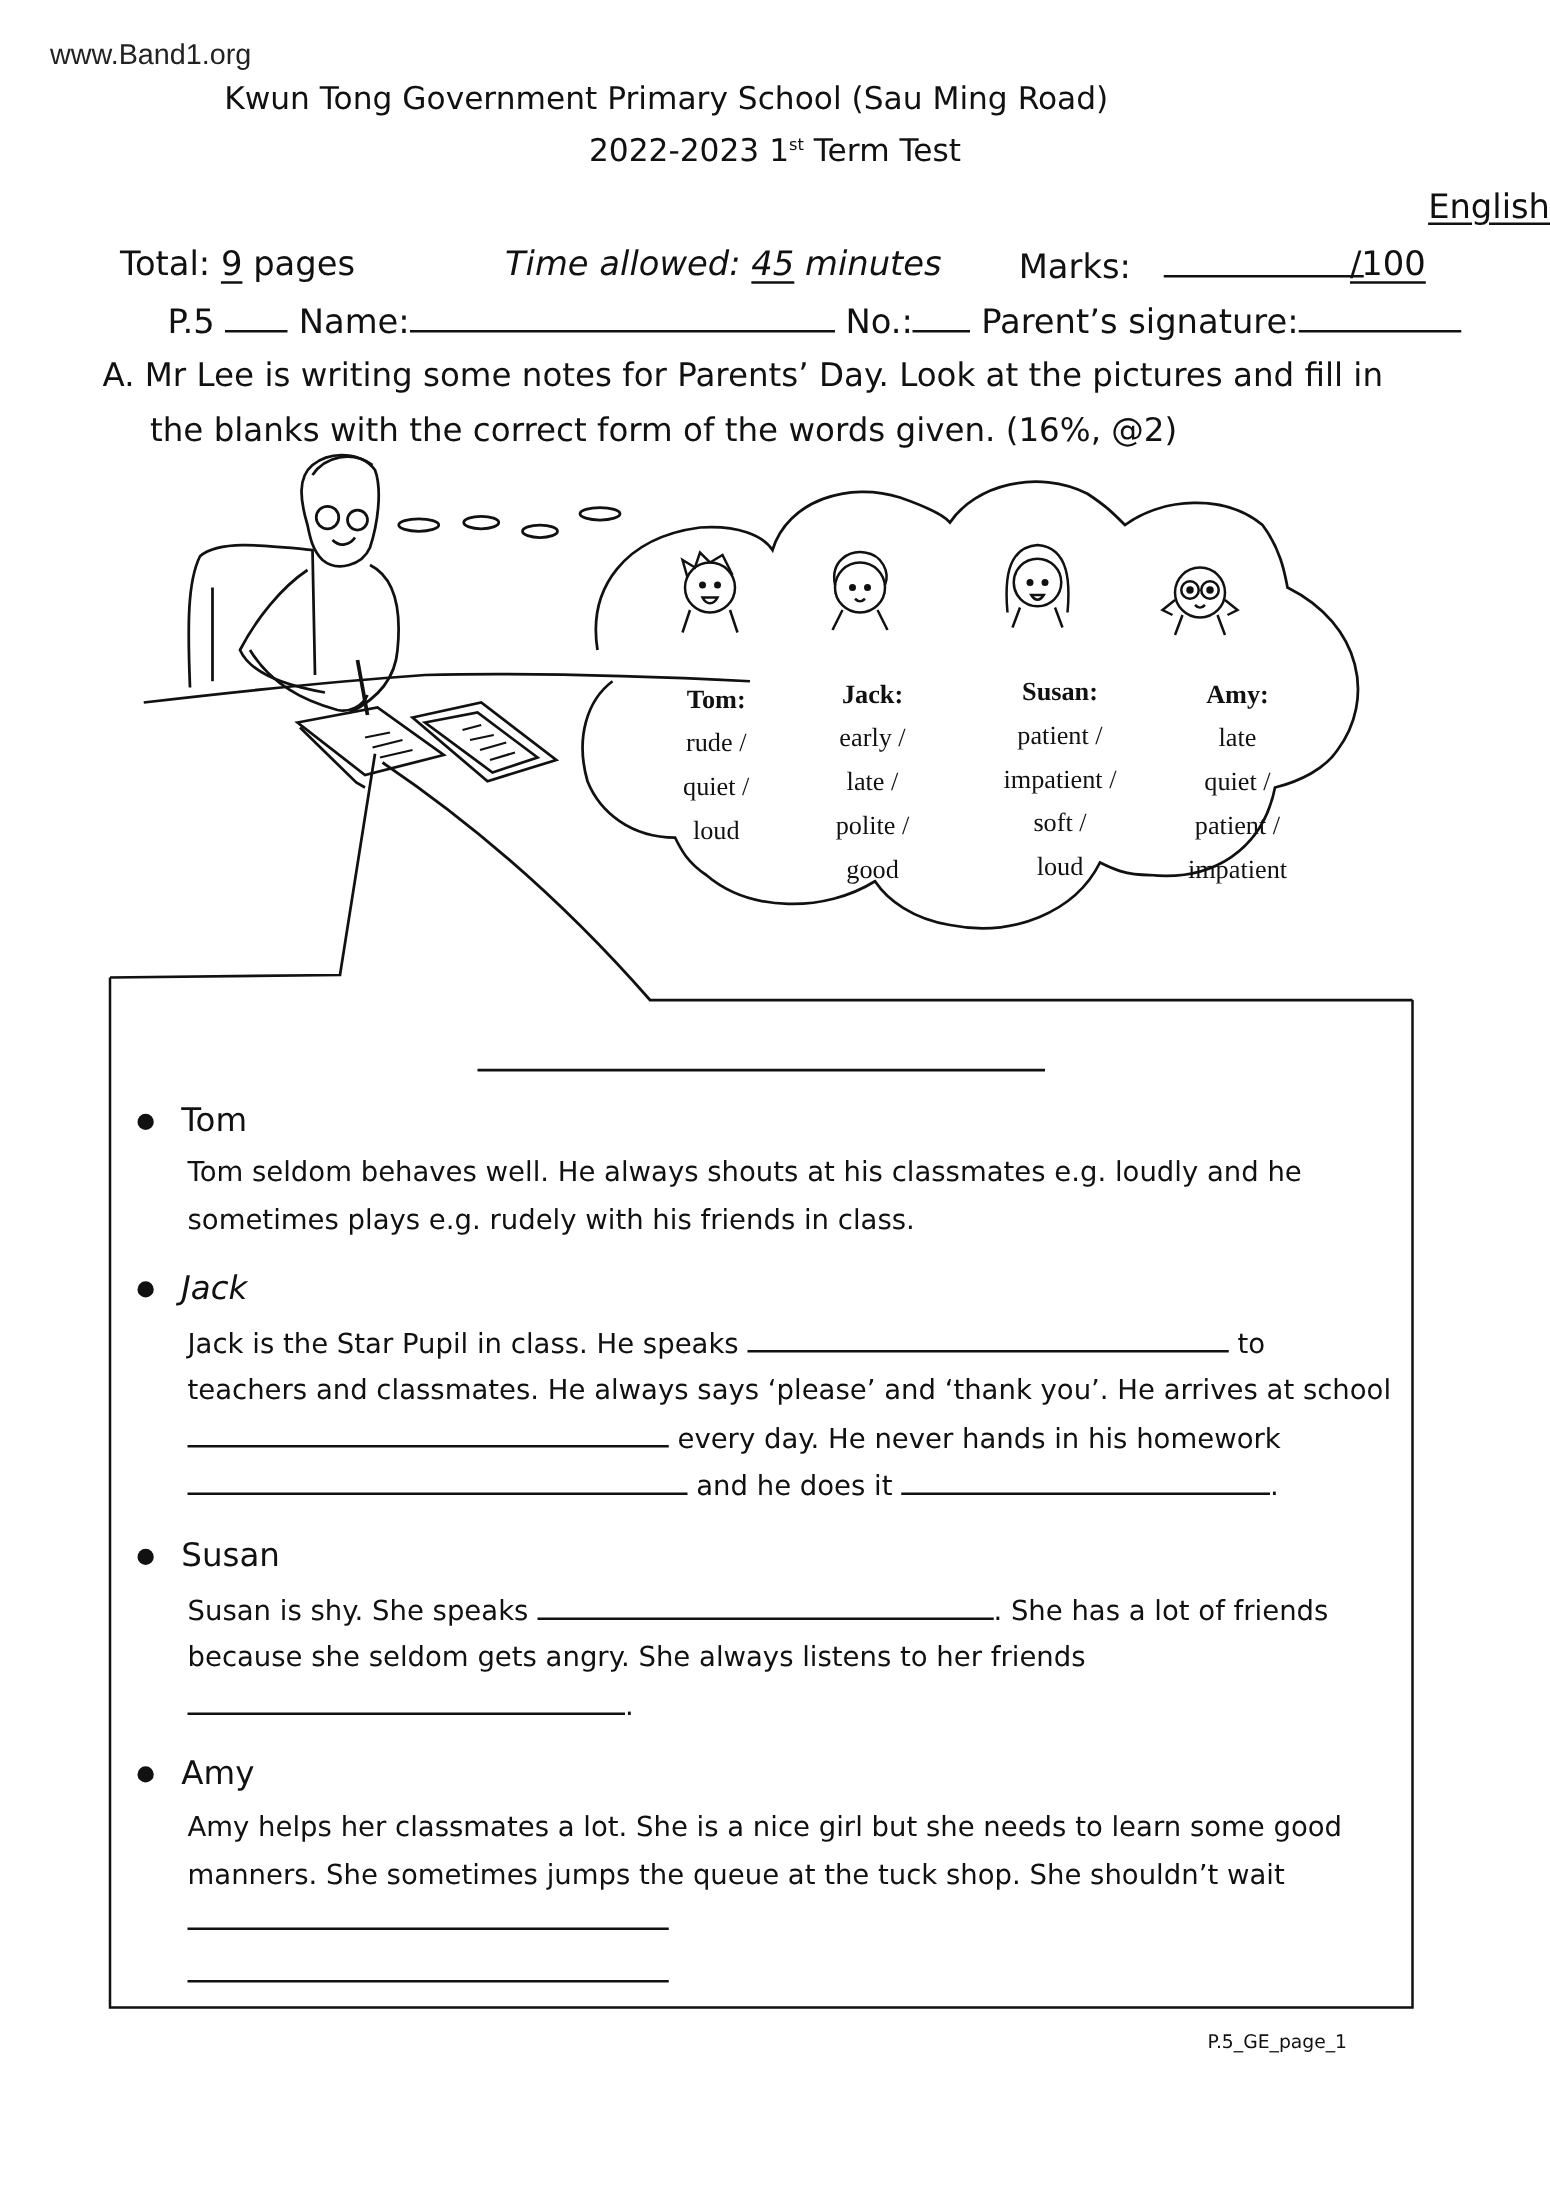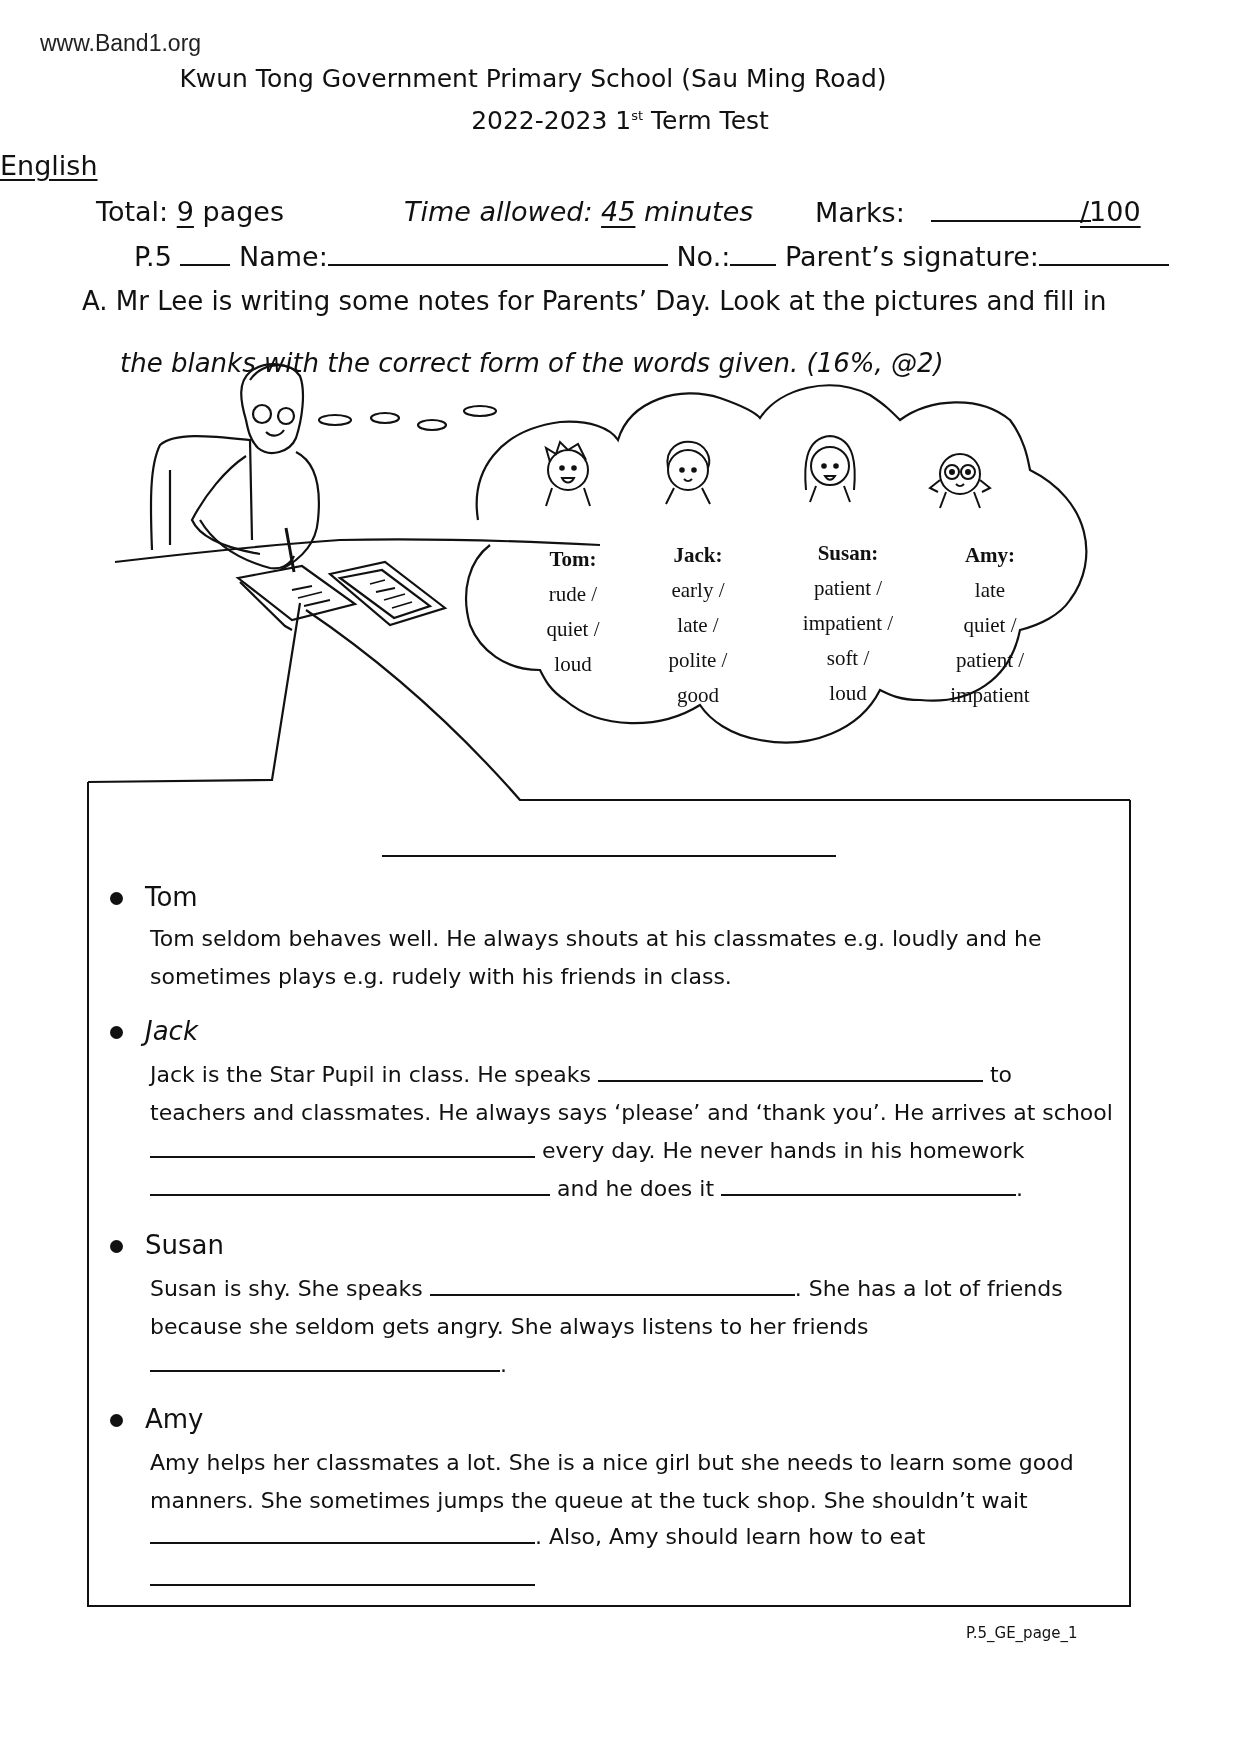--- a/index.html
+++ b/index.html
@@ -3,21 +3,21 @@
   <meta charset="utf-8">
   <style>
     html, body { margin:0; padding:0; background:#ffffff; }
     body { width:1240px; height:1754px; position:relative; overflow:hidden;
            font-family:"DejaVu Sans", sans-serif; color:#111; }
     .abs { position:absolute; white-space:nowrap; }
     .watermark { left:40px; top:30px; font-family:"Liberation Sans", sans-serif; font-size:23px; color:#222; }
     .school { left:0; width:1066px; text-align:center; top:64px; font-size:25px; }
     .term { left:0; width:1240px; text-align:center; top:106px; font-size:25px; }
     .term sup { font-size:13px; }
-    .subject { left:0; width:1240px; text-align:left; top:150px; font-size:27px; }
+    .subject { left:0; width:1240px; text-align:right; top:150px; font-size:27px; }
     .subject span { text-decoration:underline; text-underline-offset:4px; }
     .info { top:196px; font-size:27px; }
     .u { text-decoration:underline; text-underline-offset:5px; }
     .blank { display:inline-block; border-bottom:2px solid #111; height:24px; vertical-align:baseline; }
     .instr { font-size:26px; }
     .illus { position:absolute; left:0; top:0; }
     .cloud-text { font-family:"Liberation Serif", serif; font-size:21px; text-align:center; line-height:35px; position:absolute; }
     .cloud-text .nm { font-weight:bold; font-size:21px; }
     .sec-title { font-size:26px; }
     .bullet { display:inline-block; width:13px; height:13px; border-radius:50%; background:#111; margin-right:22px; vertical-align:middle; }
@@ -41,21 +41,21 @@
 
 <div class="abs info" style="top:240px; left:94px;margin-left:40px;">
   <span>P.5</span>
   <span class="blank" style="width:50px;"></span>
   <span>Name:</span><span class="blank" style="width:340px;"></span>
   <span>No.:</span><span class="blank" style="width:46px;"></span>
   <span>Parent’s signature:</span><span class="blank" style="width:130px;"></span>
 </div>
 
 <div class="abs instr" style="left:82px; top:286px;">A. Mr Lee is writing some notes for Parents’ Day. Look at the pictures and fill in</div>
-<div class="abs instr" style="left:120px; top:348px;font-style:italic;">the blanks with the correct form of the words given. (16%, @2)</div>
+<div class="abs instr" style="left:120px; top:330px;">the blanks with the correct form of the words given. (16%, @2)</div>
 
 <svg class="illus" width="1240" height="820" fill="none" stroke="#111" stroke-width="2.2">
 
   <path d="M152 550 C150 500 150 465 160 445 C175 432 210 436 250 440 L252 540"></path>
   <path d="M170 470 L170 545"></path>
 
   <path d="M115 562 C200 552 270 545 340 540 C420 538 500 540 600 545"></path>
 
   <path d="M246 420 C240 400 238 382 250 372 C265 360 290 362 300 376 C306 392 302 420 296 438 C290 452 270 458 258 448 C250 440 248 430 246 420 Z"></path>
   <path d="M250 380 C260 365 282 360 298 372"></path>
@@ -169,16 +169,16 @@
 <div class="abs para" style="left:150px; top:1170px;"><span class="blank" style="width:400px;"></span><span> and he does it </span><span class="blank" style="width:295px;"></span><span>.</span></div>
 
 <div class="abs sec-title" style="left:110px; top:1230px;"><span class="bullet"></span><span>Susan</span></div>
 <div class="abs para" style="left:150px; top:1270px;"><span>Susan is shy. She speaks </span><span class="blank" style="width:365px;"></span><span>. She has a lot of friends</span></div>
 <div class="abs para" style="left:150px; top:1308px;">because she seldom gets angry. She always listens to her friends</div>
 <div class="abs para" style="left:150px; top:1346px;"><span class="blank" style="width:350px;"></span><span>.</span></div>
 
 <div class="abs sec-title" style="left:110px; top:1404px;"><span class="bullet"></span><span>Amy</span></div>
 <div class="abs para" style="left:150px; top:1444px;">Amy helps her classmates a lot. She is a nice girl but she needs to learn some good</div>
 <div class="abs para" style="left:150px; top:1482px;">manners. She sometimes jumps the queue at the tuck shop. She shouldn’t wait</div>
-<div class="abs para" style="left:150px; top:1518px;"><span class="blank" style="width:385px;"></span><span>. Also, Amy should learn how to eat</span></div>
+<div class="abs para" style="left:150px; top:1518px;"><span class="blank" style="width:385px;"></span></div>
 <div class="abs para" style="left:150px; top:1560px;"><span class="blank" style="width:385px;"></span></div>
 
 <div class="abs footer" style="left:966px;">P.5_GE_page_1</div>
 
 </body></html>

